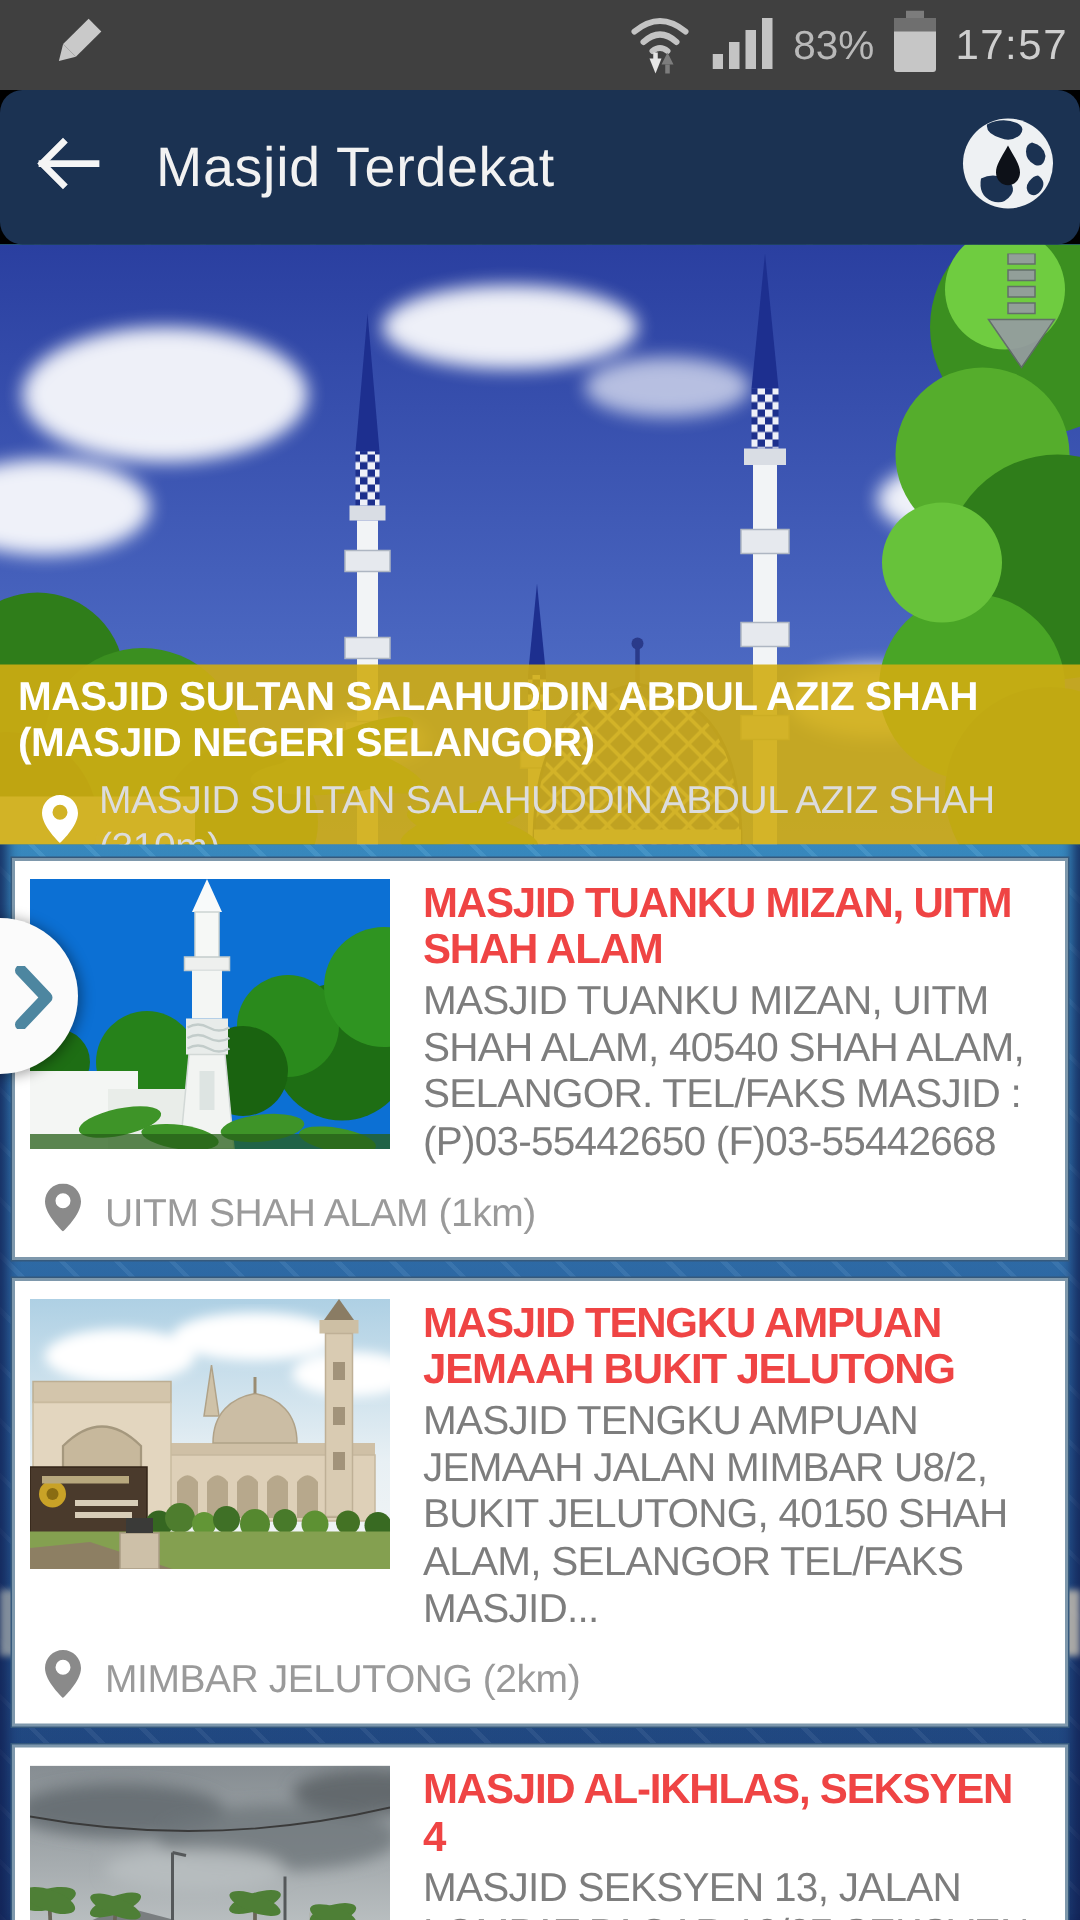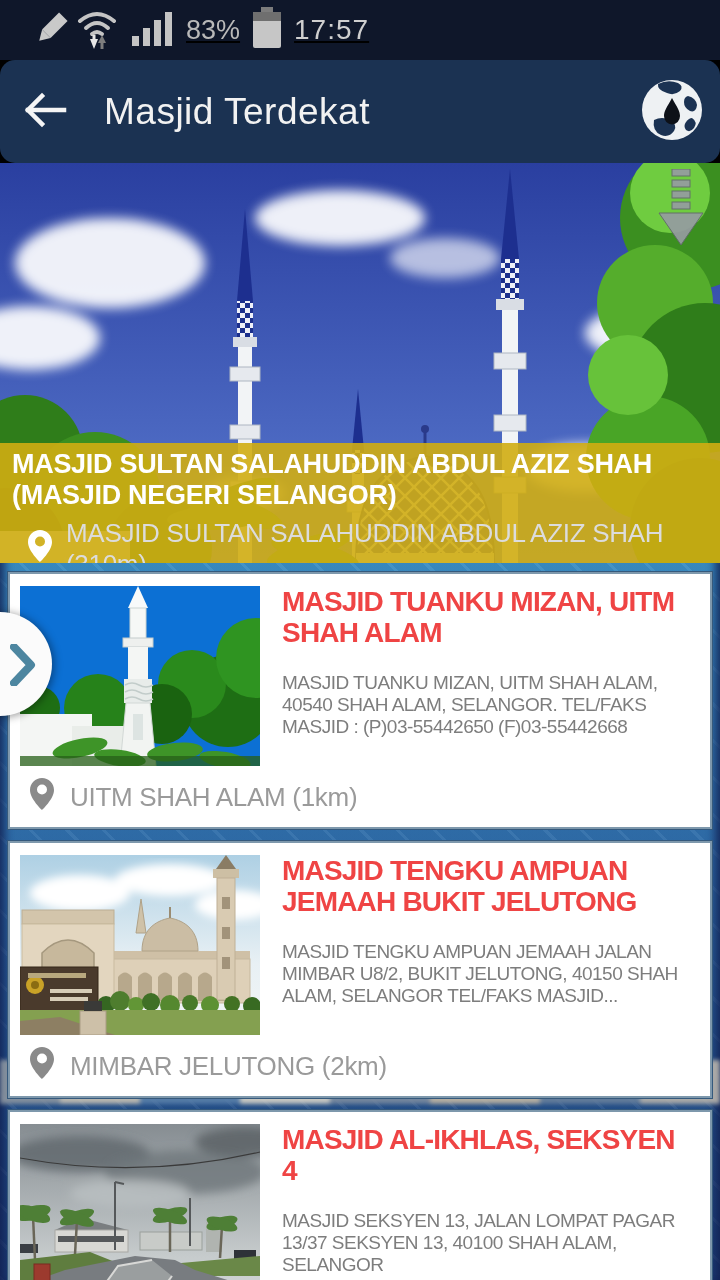--- a/index.html
+++ b/index.html
@@ -2,22 +2,22 @@
 <html><head>
 <meta charset="utf-8">
 <style>
   * { margin:0; padding:0; box-sizing:border-box; }
   html,body { width:720px; height:1280px; overflow:hidden; background:#000; }
   body { font-family:"Liberation Sans", sans-serif; position:relative; }
   .screen { position:absolute; inset:0; width:720px; height:1280px; overflow:hidden; }
 
   
   .status-bar { position:absolute; top:0; left:0; width:720px; height:60px;
-    background:#0f172a; display:flex; align-items:center; justify-content:flex-start;
-    padding:0 8px 0 30px; z-index:30;text-decoration:underline; }
+    background:#404040; display:flex; align-items:center; justify-content:space-between;
+    padding:0 8px 0 30px; z-index:30; }
   .sb-right { display:flex; align-items:center; gap:12px; }
   .sb-pct { color:#b9b9b9; font-size:27px; }
   .sb-time { color:#cfcfcf; font-size:28px; letter-spacing:1px; }
 
   
   .app-header { position:absolute; top:60px; left:0; width:720px; height:103px;
     background:#1b3252; display:flex; align-items:center; z-index:25;border-radius:15px; }
   .back-btn { width:90px; height:100%; display:flex; align-items:center; justify-content:center; cursor:pointer; }
   .page-title { color:#f2f2f2; font-size:37px; font-weight:400; margin-left:14px; letter-spacing:0.5px; }
   .globe-btn { margin-left:auto; margin-right:10px; width:76px; height:76px; display:flex;
@@ -46,21 +46,21 @@
     background:linear-gradient(90deg,#8c96a0 0 60px,#c8c2b4 60px 140px,#5a80aa 140px 240px,#d8d4c8 240px 330px,#7c8ca0 330px 430px,#c4b8a4 430px 540px,#68809c 540px 640px,#b8b4ac 640px 720px); z-index:0; }
 
   
   .card { position:relative; margin:9px 8px 12px; background:#fff; border:2px solid #7e98ac;
     outline:1px solid #35597c; padding:12px 10px 10px; z-index:2; cursor:pointer; }
   .card-body { display:flex; gap:22px; }
   .card-photo { width:240px; height:180px; flex:0 0 auto; overflow:hidden; }
   .card-photo svg { display:block; }
   .card-text { flex:1; min-width:0; padding-right:4px; }
   .card-title { color:#ef4444; font-weight:bold; font-size:28px; line-height:1.12; letter-spacing:-0.8px; }
-  .card-desc { color:#7d7d7d; font-size:19px; line-height:1.16; letter-spacing:-0.5px; margin-top:23px; }
+  .card-desc { color:#7d7d7d; font-size:27px; line-height:1.16; letter-spacing:-0.5px; margin-top:3px; }
   .card-loc { display:flex; align-items:center; gap:16px; margin-top:12px; padding-left:10px; }
   .card-loc span { color:#9a9a9a; font-size:26px; letter-spacing:-0.3px; }
   .card.last { margin-bottom:0; }
   .card.last .card-photo { height:192px; }
 
   
   .drawer-handle { position:absolute; left:-52px; top:612px; width:104px; height:104px;
     border-radius:50%; background:#fbfbfb; box-shadow:2px 1px 9px rgba(0,0,0,.4); z-index:6; cursor:pointer; }
   .drawer-handle svg { position:absolute; right:16px; top:32px; }
 </style>

